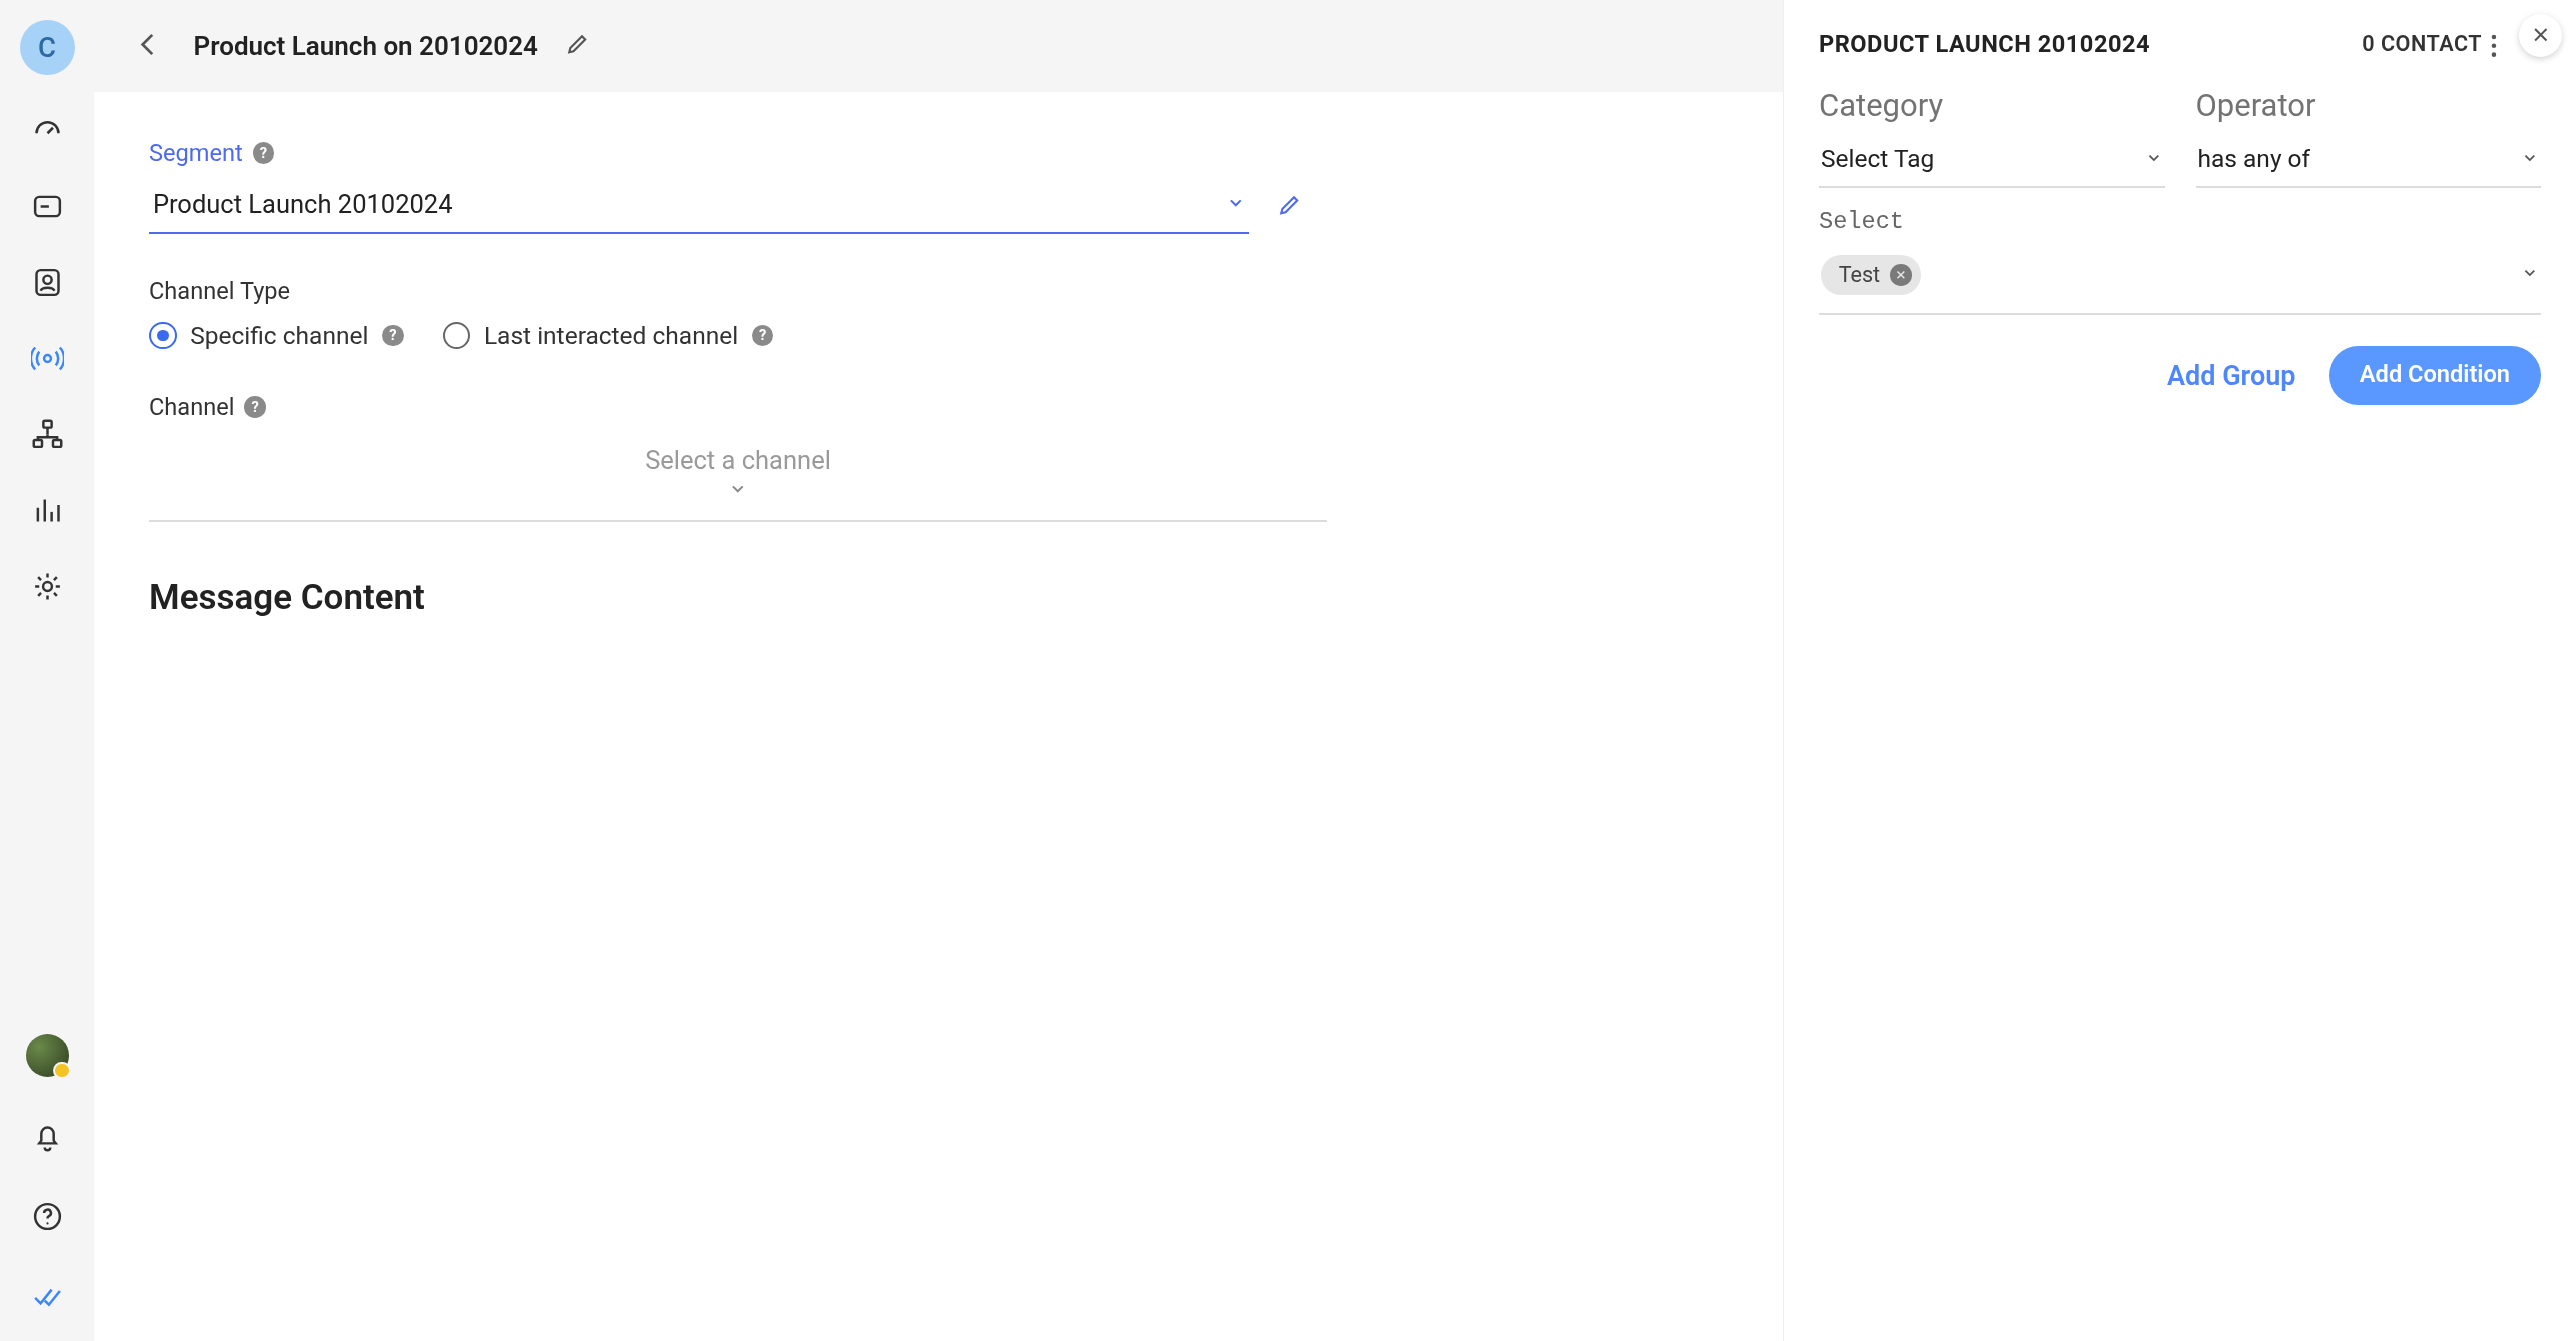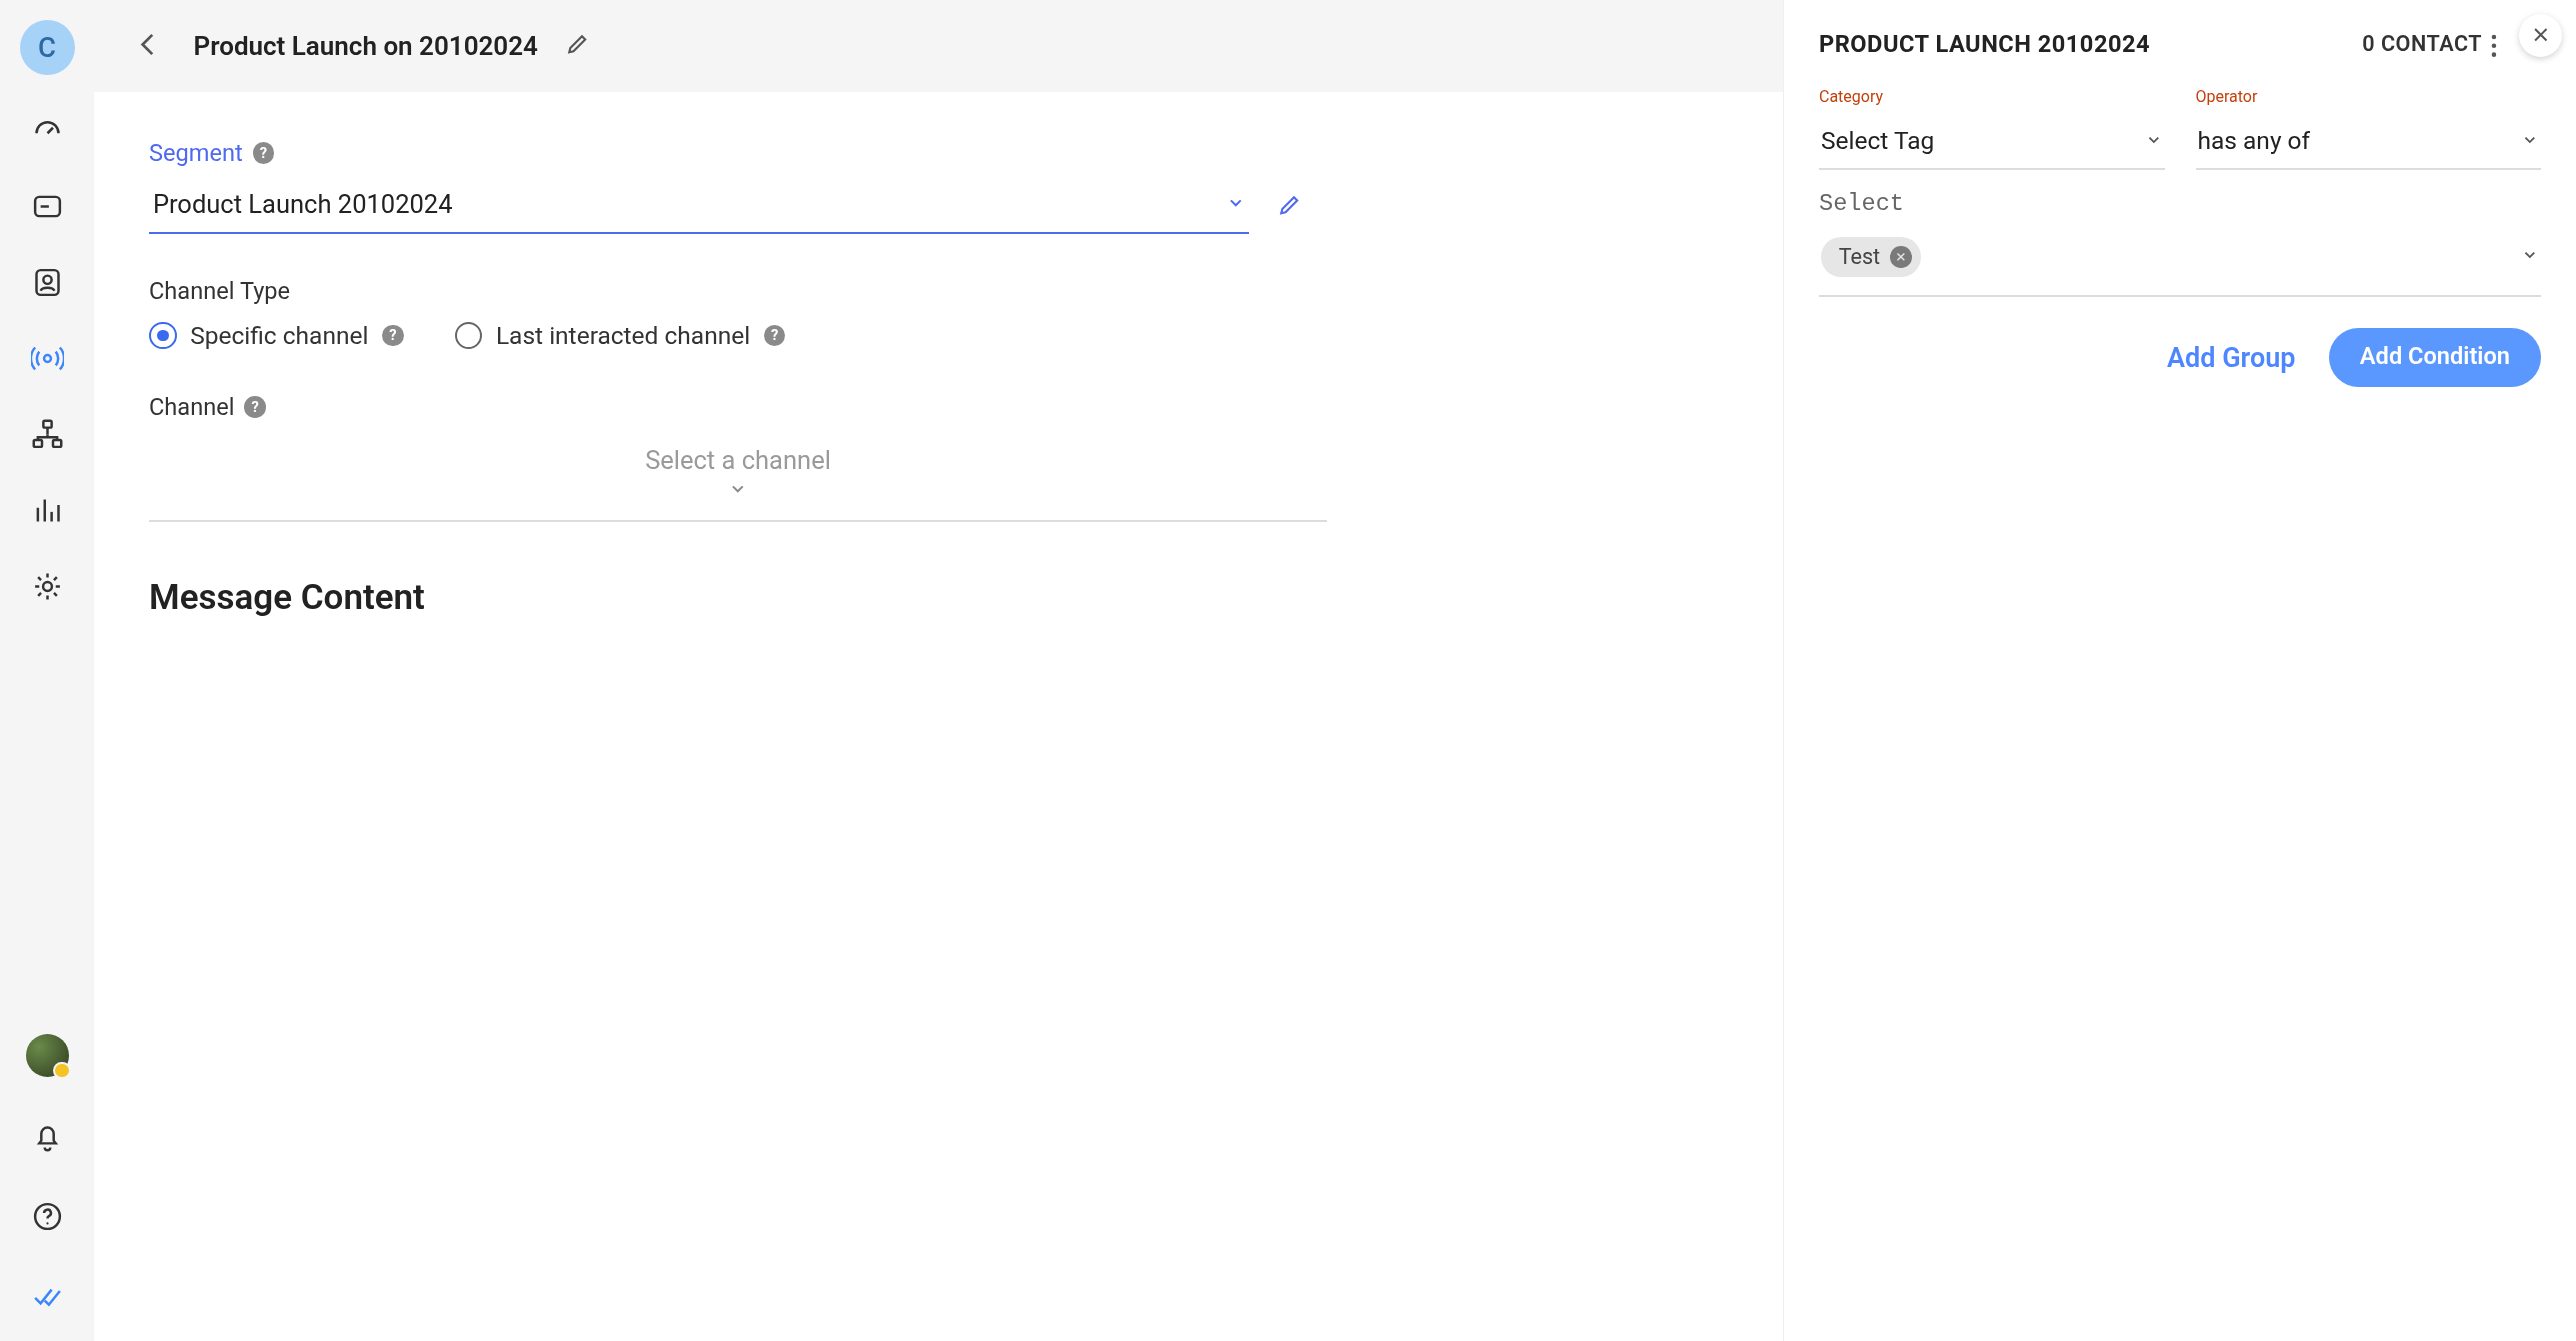--- a/index.html
+++ b/index.html
@@ -28,21 +28,21 @@
 
   .field-label { display: flex; align-items: center; gap: 9.8px; font-size: 23.6px; color: #4e6af0; margin-bottom: 11.8px; }
   .field-label.plain { color: #333; }
   .help { width: 21.6px; height: 21.6px; border-radius: 50%; background: #8a8a8a; color: #fff; font-size: 14.7px; font-weight: 700; display: inline-flex; align-items: center; justify-content: center; }
 
   .segment-row { display: flex; align-items: center; gap: 27.5px; margin-bottom: 43px; }
   .select-field { flex: 0 0 1100px; display: flex; align-items: center; justify-content: space-between; border-bottom: 2px solid #4e6af0; padding: 9.8px 3.9px 13.7px 3.9px; font-size: 25.5px; color: #222; }
   .select-field .chev svg { width: 19.6px; height: 19.6px; stroke: #4e6af0; stroke-width: 2.5; fill: none; }
   .edit-segment svg { width: 25.5px; height: 25.5px; stroke: #4e6af0; stroke-width: 2; fill: none; }
 
-  .radio-row { display: flex; align-items: center; gap: 51px; margin-top: 15.7px; margin-bottom: 43px; }
+  .radio-row { display: flex; align-items: center; gap: 39px; margin-top: 15.7px; margin-bottom: 43px; }
   .radio-item { display: flex; align-items: center; gap: 13.7px; font-size: 24.5px; color: #333; }
   .radio-outer { width: 27.5px; height: 27.5px; border-radius: 50%; border: 2.9px solid #666; display: flex; align-items: center; justify-content: center; }
   .radio-outer.checked { border-color: #3a6af0; }
   .radio-inner { width: 11.8px; height: 11.8px; border-radius: 50%; background: #3a6af0; }
 
   .channel-select { width: 1178px; display: flex; align-items: center; justify-content: space-between; border-bottom: 2px solid #dcdcdc; padding: 11.8px 3.9px 15.7px 3.9px; font-size: 25.5px; color: #9a9a9a; margin-bottom: 55px; flex-direction: column; }
   .channel-select .chev svg { width: 19.6px; height: 19.6px; stroke: #8a8a8a; stroke-width: 2.5; fill: none; }
 
   
   .panel { width: 793px; background: #fff; display: flex; flex-direction: column; border-left: 1px solid #eee; position: relative; }
@@ -50,21 +50,21 @@
   .panel-header .title { font-size: 23.6px; font-weight: 700; letter-spacing: 0.5px; text-transform: uppercase; }
   .panel-header .contact-count { font-size: 21.6px; font-weight: 600; letter-spacing: 0.5px; color: #333; }
   .close-panel { position: absolute; top: 13.7px; right: 13.7px; width: 43px; height: 43px; border-radius: 50%; background: #fff; box-shadow: 0 2px 5.9px rgba(0,0,0,.18); display: flex; align-items: center; justify-content: center; z-index: 5; }
   .close-panel svg { width: 19.6px; height: 19.6px; stroke: #555; stroke-width: 2.5; fill: none; }
   .more-icon { position: absolute; top: 31px; right: 67px; display: flex; align-items: center; justify-content: center; width: 29.5px; height: 29.5px; }
   .more-icon svg { width: 5.9px; height: 23.6px; fill: #555; }
 
   .panel-body { flex: 1; padding: 0 35px; overflow: auto; }
   .cond-row { display: flex; gap: 31px; margin-bottom: 19.6px; }
   .cond-col { flex: 1; display: flex; flex-direction: column; gap: 11.8px; }
-  .cond-label { font-size: 16px; color: #c2410c; }
+  .cond-label { font-size: 31px; color: #737373; }
   .cond-select { display: flex; align-items: center; justify-content: space-between; border-bottom: 2px solid #dcdcdc; padding: 7.9px 2px 13.7px 2px; font-size: 24.5px; color: #222; }
   .cond-select .chev svg { width: 17.7px; height: 17.7px; stroke: #555; stroke-width: 2.5; fill: none; }
 
   .select-label { font-size: 23.6px; color: #666; margin-top: 19.6px; margin-bottom: 13.7px; font-family: Liberation Mono, monospace; }
   .tag-area { border-bottom: 2px solid #dcdcdc; padding: 5.9px 2px 17.7px 2px; display: flex; align-items: center; justify-content: space-between; }
   .tag-wrap { display: flex; gap: 9.8px; }
   .chip { display: inline-flex; align-items: center; gap: 9.8px; background: #e6e6e6; color: #444; border-radius: 981px; padding: 7.9px 9.8px 7.9px 17.7px; font-size: 21.6px; }
   .chip .x { width: 21.6px; height: 21.6px; border-radius: 50%; background: #7a7a7a; display: flex; align-items: center; justify-content: center; }
   .chip .x svg { width: 11.8px; height: 11.8px; stroke: #e6e6e6; stroke-width: 3; }
   .tag-area .chev svg { width: 17.7px; height: 17.7px; stroke: #555; stroke-width: 2.5; fill: none; }

